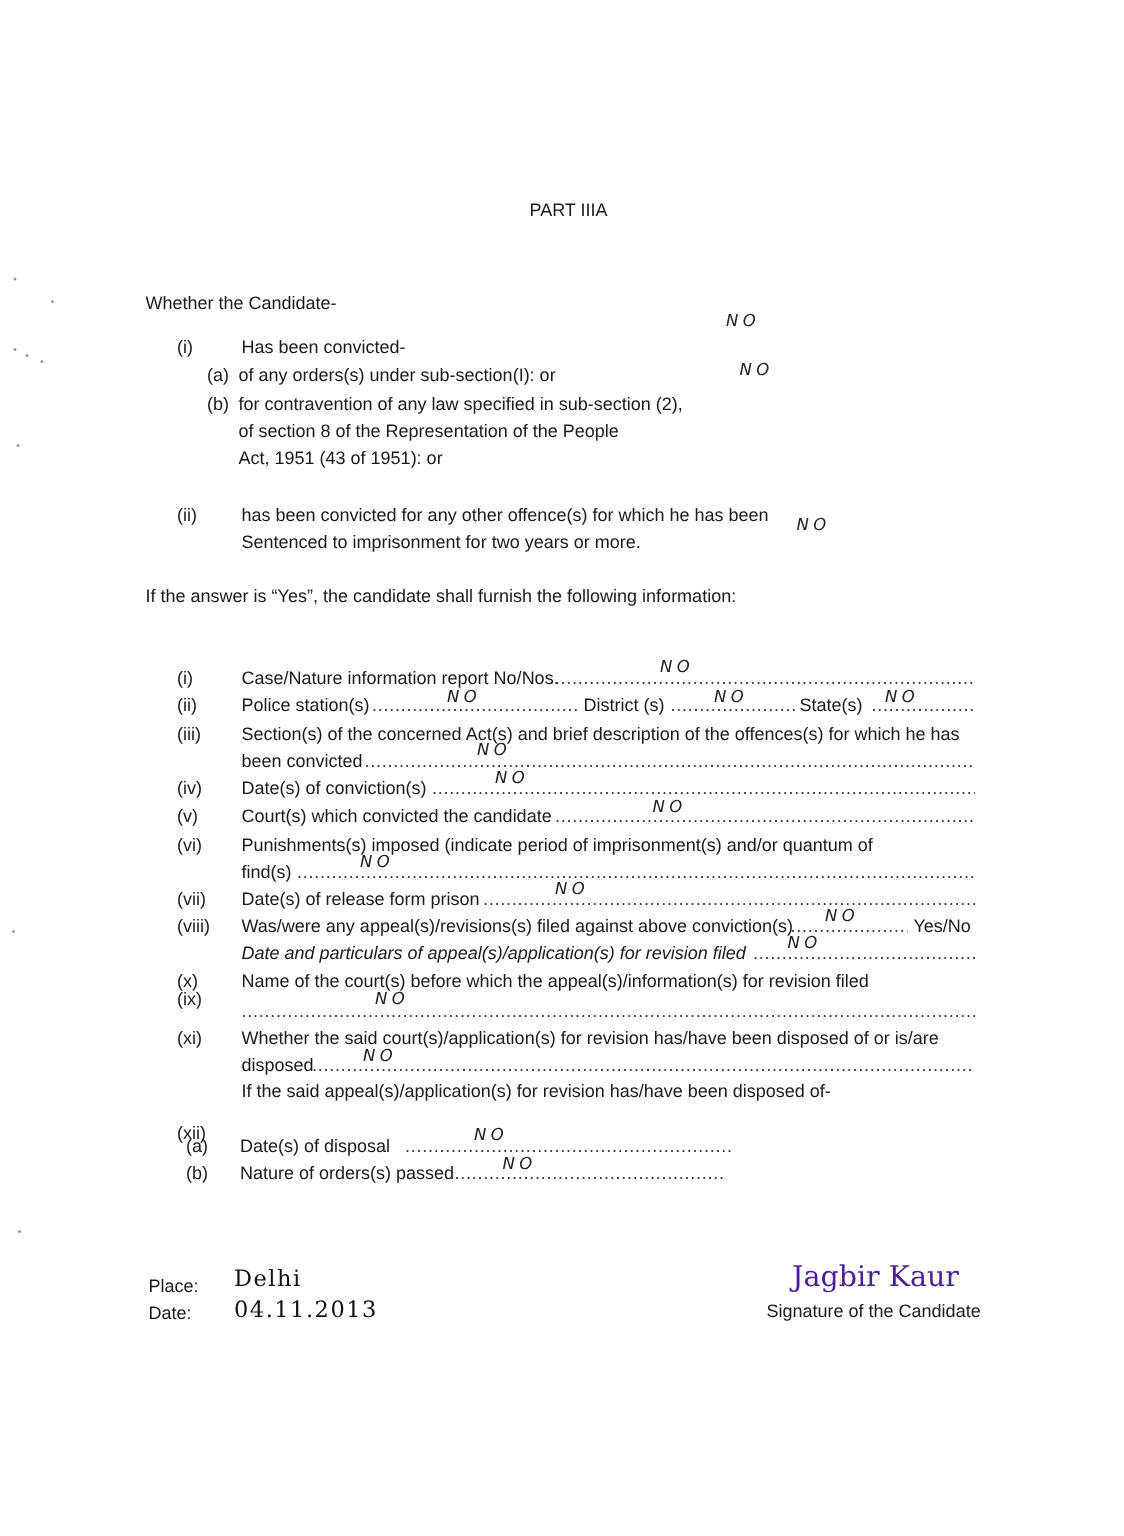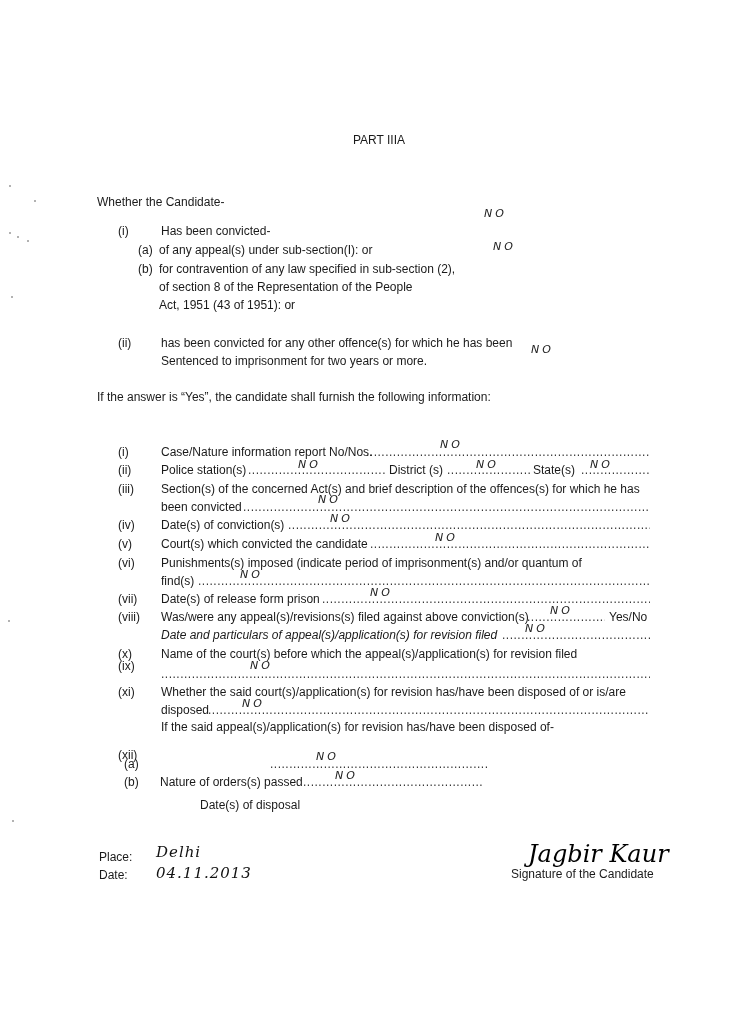--- a/index.html
+++ b/index.html
@@ -3,22 +3,22 @@
   <meta charset="utf-8">
   <style>
     html, body { margin: 0; padding: 0; background: #ffffff; }
     body { width: 749px; height: 1024px; position: relative; overflow: hidden;
       font-family: "Liberation Sans", sans-serif; color: #1a1a1a; font-size: 12px; }
     .abs { position: absolute; white-space: nowrap; }
     .t { font-size: 12px; line-height: 14px; }
     .hw { font-family: "DejaVu Sans", sans-serif; font-size: 11px; color: #222; letter-spacing: 3px; font-style: italic; }
     .dots { color: #333; letter-spacing: 0.5px; overflow: hidden; }
     .speck { position: absolute; width: 2px; height: 2px; background: #999; border-radius: 1px; }
-    .sig { font-family: "DejaVu Serif", serif; font-style: italic; font-size: 24px; color: #000000; }
-    .hwbig { font-family: "DejaVu Serif", serif; font-style: italic; font-size: 15px; color: #111; letter-spacing: 1px; }
+    .sig { font-family: "DejaVu Serif", serif; font-size: 19px; color: #4c1d95; }
+    .hwbig { font-family: "DejaVu Serif", serif; font-size: 15px; color: #111; letter-spacing: 1px; }
   </style>
 </head>
 <body>
 
 <div class="speck" style="left:9px;top:185px"></div>
 <div class="speck" style="left:34px;top:200px"></div>
 <div class="speck" style="left:9px;top:232px"></div>
 <div class="speck" style="left:17px;top:236px"></div>
 <div class="speck" style="left:27px;top:240px"></div>
 <div class="speck" style="left:11px;top:296px"></div>
@@ -27,21 +27,21 @@
 
 <div class="abs t" style="left:353px;top:133px">PART IIIA</div>
 
 <div class="abs t" style="left:97px;top:195px">Whether the Candidate-</div>
 <div class="abs hw" style="left:484px;top:207px">NO</div>
 
 <div class="abs t" style="left:118px;top:224px">(i)</div>
 <div class="abs t" style="left:161px;top:224px">Has been convicted-</div>
 
 <div class="abs t" style="left:138px;top:243px">(a)</div>
-<div class="abs t" style="left:159px;top:243px">of any appeal(s) under sub-section(I): or</div>
+<div class="abs t" style="left:159px;top:243px">of any orders(s) under sub-section(I): or</div>
 <div class="abs hw" style="left:493px;top:240px">NO</div>
 
 <div class="abs t" style="left:138px;top:262px">(b)</div>
 <div class="abs t" style="left:159px;top:262px">for contravention of any law specified in sub-section (2),</div>
 <div class="abs t" style="left:159px;top:280px">of section 8 of the Representation of the People</div>
 <div class="abs t" style="left:159px;top:298px">Act, 1951 (43 of 1951): or</div>
 
 <div class="abs t" style="left:118px;top:336px">(ii)</div>
 <div class="abs t" style="left:161px;top:336px">has been convicted for any other offence(s) for which he has been</div>
 <div class="abs t" style="left:161px;top:354px">Sentenced to imprisonment for two years or more.</div>
@@ -90,32 +90,32 @@
 <div class="abs t" style="left: 118px; top: 610px;">(viii)</div>
 <div class="abs t" style="left: 161px; top: 610px;">Was/were any appeal(s)/revisions(s) filed against above conviction(s)</div>
 <div class="abs t dots" style="left: 527px; top: 610px; width: 78px;">............................................................................................................................................................................................................................................................................................................</div>
 <div class="abs hw" style="left: 550px; top: 604px;">NO</div>
 <div class="abs t" style="left: 609px; top: 610px;">Yes/No</div>
 <div class="abs t" style="left: 118px; top: 628px; margin-top: 31px;">(ix)</div>
 <div class="abs t" style="left: 161px; top: 628px; font-style: italic;">Date and particulars of appeal(s)/application(s) for revision filed</div>
 <div class="abs t dots" style="left: 502px; top: 628px; width: 148px;">............................................................................................................................................................................................................................................................................................................</div>
 <div class="abs hw" style="left: 525px; top: 622px;">NO</div>
 <div class="abs t" style="left: 118px; top: 647px;">(x)</div>
-<div class="abs t" style="left: 161px; top: 647px;">Name of the court(s) before which the appeal(s)/application(s) for revision filed</div>
+<div class="abs t" style="left: 161px; top: 647px;">Name of the court(s) before which the appeal(s)/information(s) for revision filed</div>
 <div class="abs t dots" style="left: 161px; top: 667px; width: 489px;">............................................................................................................................................................................................................................................................................................................</div>
 <div class="abs hw" style="left: 250px; top: 659px;">NO</div>
 <div class="abs t" style="left: 118px; top: 685px;">(xi)</div>
 <div class="abs t" style="left: 161px; top: 685px;">Whether the said court(s)/application(s) for revision has/have been disposed of or is/are</div>
 <div class="abs t" style="left: 161px; top: 703px;">disposed</div>
 <div class="abs t dots" style="left: 208px; top: 703px; width: 442px;">............................................................................................................................................................................................................................................................................................................</div>
 <div class="abs hw" style="left: 242px; top: 697px;">NO</div>
 <div class="abs t" style="left: 118px; top: 720px; margin-top: 28px;">(xii)</div>
 <div class="abs t" style="left: 161px; top: 720px;">If the said appeal(s)/application(s) for revision has/have been disposed of-</div>
 <div class="abs t" style="left: 124px; top: 757px;">(a)</div>
-<div class="abs t" style="left: 160px; top: 798px; margin-left: 40px;">Date(s) of disposal</div>
+<div class="abs t" style="left: 160px; top: 757px;">Date(s) of disposal</div>
 <div class="abs t dots" style="left: 270px; top: 757px; width: 218px;">............................................................................................................................................................................................................................................................................................................</div>
 <div class="abs hw" style="left: 316px; top: 750px;">NO</div>
 <div class="abs t" style="left: 124px; top: 775px;">(b)</div>
 <div class="abs t" style="left: 160px; top: 775px; text-align: right;">Nature of orders(s) passed</div>
 <div class="abs t dots" style="left: 303px; top: 775px; width: 180px;">............................................................................................................................................................................................................................................................................................................</div>
 <div class="abs hw" style="left: 335px; top: 769px;">NO</div>
 <div class="abs t" style="left: 99px; top: 850px;">Place:</div>
 <div class="abs hwbig" style="left: 156px; top: 843px;">Delhi</div>
 <div class="abs t" style="left: 99px; top: 868px;">Date:</div>
 <div class="abs hwbig" style="left: 156px; top: 864px;">04.11.2013</div>

